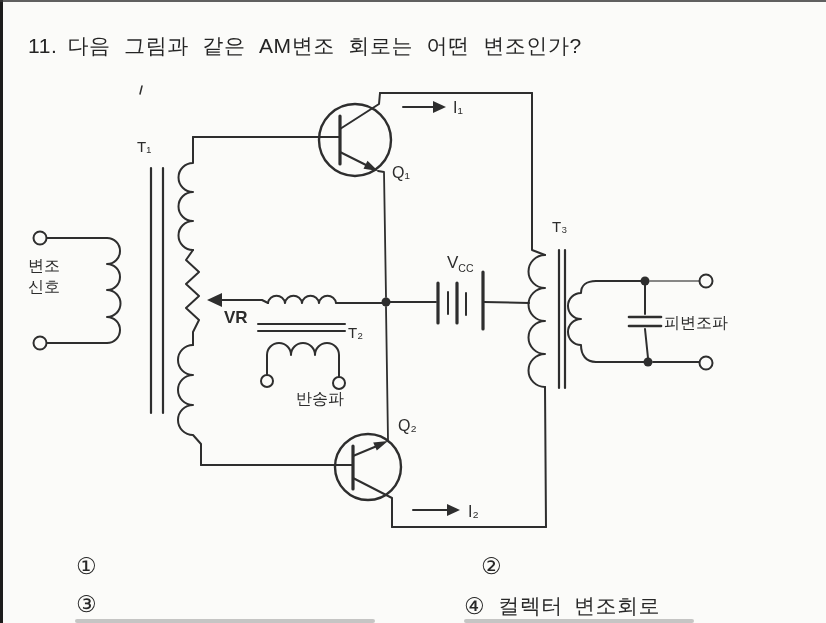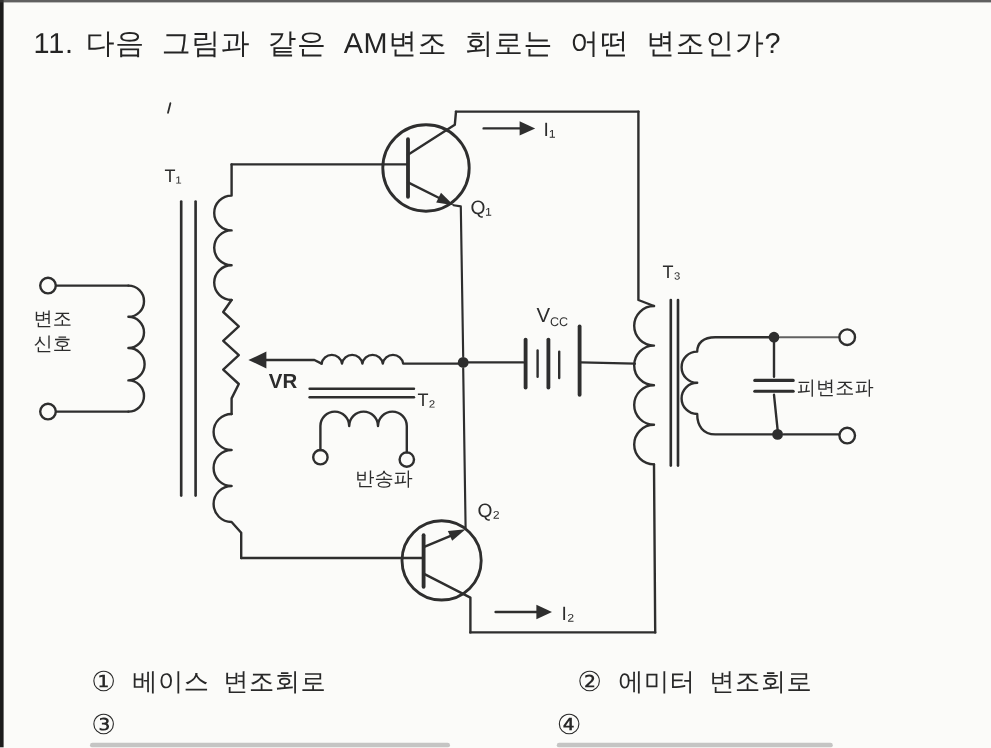--- a/index.html
+++ b/index.html
@@ -6,22 +6,22 @@
   body{
     width:826px;height:623px;overflow:hidden;position:relative;
     background:#fbfbf9;
     font-family:"Liberation Sans","DejaVu Sans",sans-serif;
     color:#262626;
   }
   .page{position:absolute;inset:0;}
   .scan-edge-left{position:absolute;left:0;top:0;width:3px;height:623px;background:#1c1c1c;}
   .scan-edge-top{position:absolute;left:0;top:0;width:826px;height:2px;background:#3a3a3a;opacity:.8;}
   .question{
-    position:absolute;left:28px;top:20px;
-    font-size:24px;font-weight:500;letter-spacing:.6px;word-spacing:7px;
+    position:absolute;left:28px;top:32px;
+    font-size:21px;font-weight:500;letter-spacing:.6px;word-spacing:7px;
     color:#242424;white-space:nowrap;
   }
   .question .qnum{margin-right:10px;}
   svg.circuit{position:absolute;left:0;top:0;}
   svg.circuit text{fill:#2c2c2c;font-family:"Liberation Sans","DejaVu Sans",sans-serif;}
   .choice{
     position:absolute;display:flex;align-items:baseline;gap:13px;
     font-size:21px;color:#282828;letter-spacing:.5px;word-spacing:5px;white-space:nowrap;
   }
   .choice .marker{font-size:23px;line-height:1;transform:translateY(1px);}
@@ -156,28 +156,27 @@
       <path d="M650,281 H699" stroke-width="1.7" opacity="0.75"></path>
       <path d="M653,362 H699"></path>
       <circle cx="706" cy="281" r="6.5"></circle>
       <circle cx="706" cy="363" r="6.5"></circle>
     </g>
     <text x="664" y="328" font-size="16" stroke="none">피변조파</text>
   </svg>
 
   <div class="choice c1">
     <span class="marker">①</span>
-    <span>베이스 변조회로</span>
   </div>
   <div class="choice c2">
     <span class="marker">②</span>
-    <span>에미터 변조회로</span>
   </div>
   <div class="choice c3">
     <span class="marker">③</span>
   </div>
   <div class="choice c4">
     <span class="marker">④</span>
+    <span>컬렉터 변조회로</span>
   </div>
 
   <div class="smudge" style="left:75px;width:300px;"></div>
   <div class="smudge" style="left:464px;width:230px;"></div>
 </div>
 
 </body></html>

